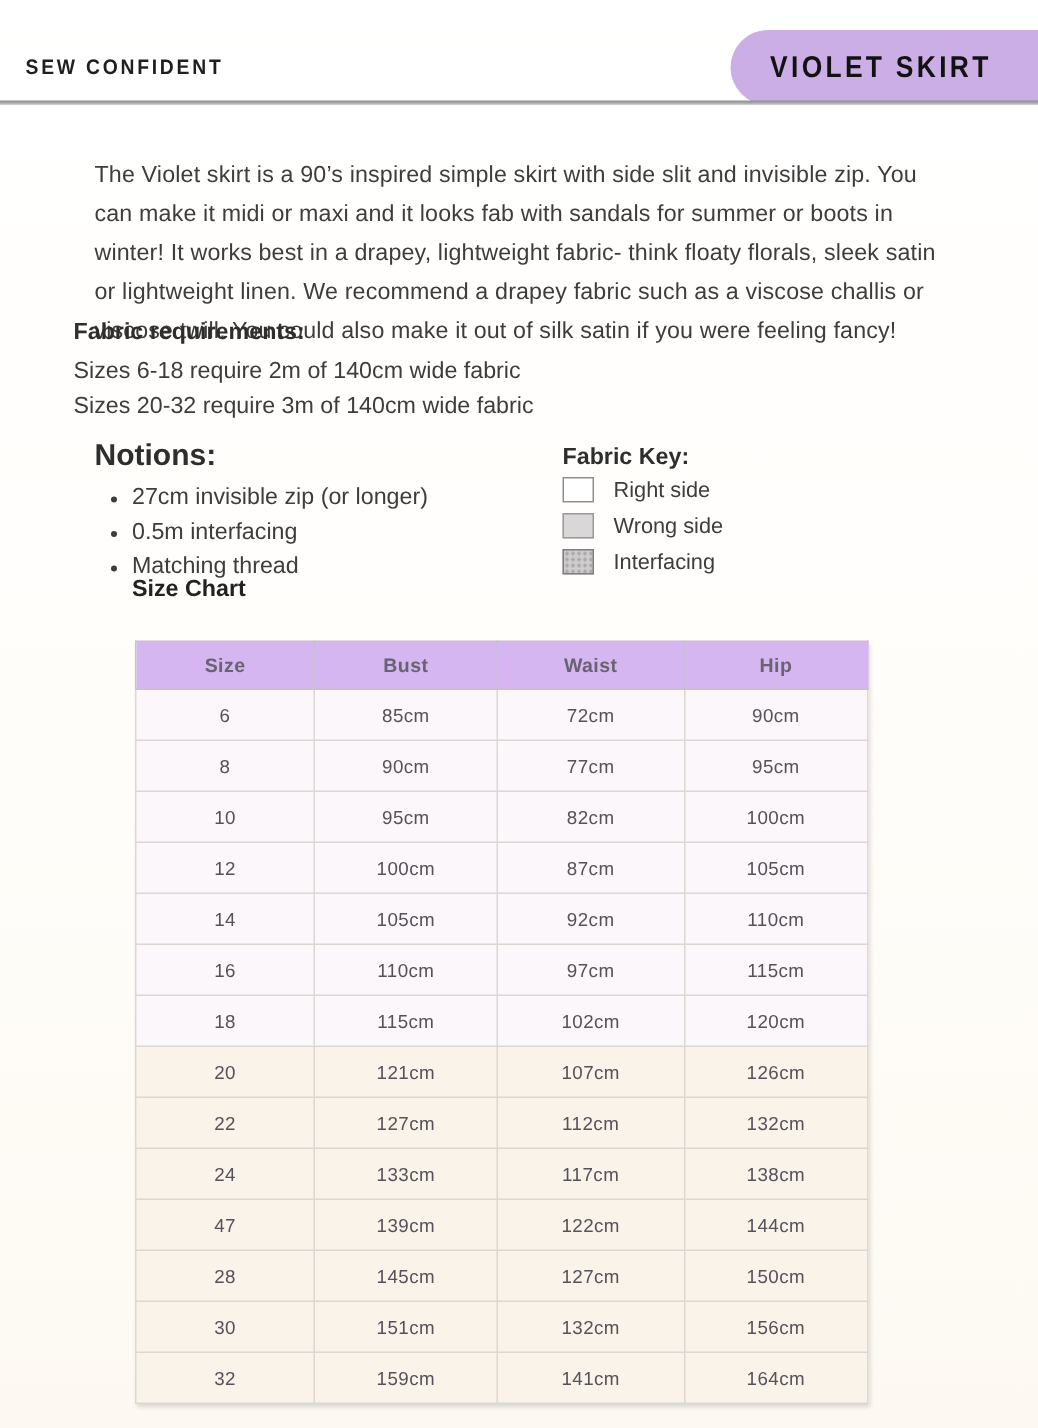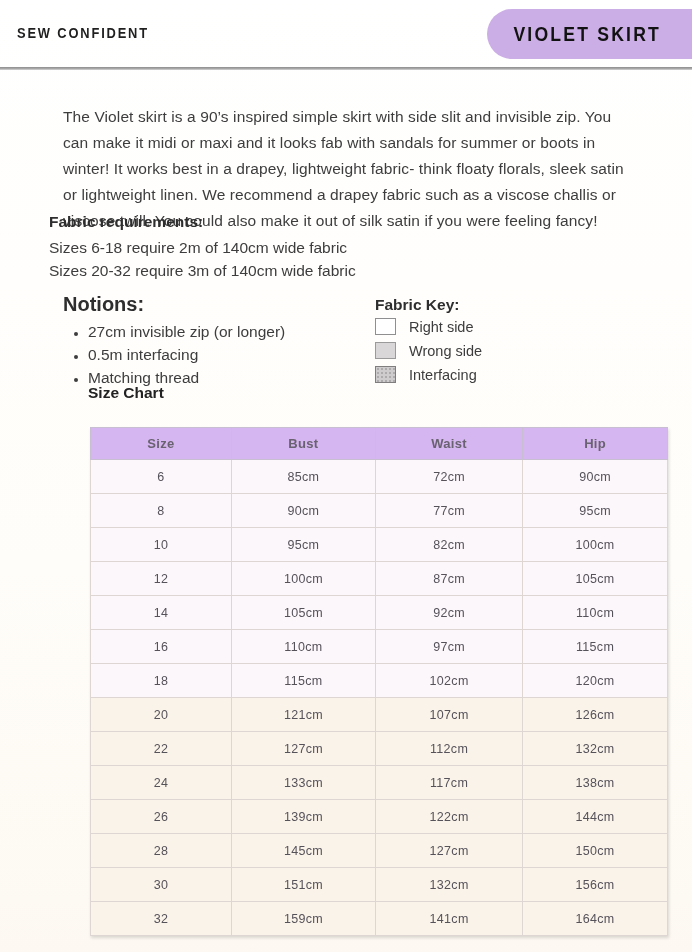--- a/index.html
+++ b/index.html
@@ -6,21 +6,21 @@
   .page{
     position:relative;
     width:692px;height:952px;
     background:linear-gradient(180deg,#ffffff 0%,#fffdf9 60%,#fdf9f2 100%);
     font-family:"Liberation Sans",sans-serif;
     color:#3b3b3b;
     overflow:hidden;
   }
 
   
-  .header{position:absolute;top:1px;left:0;width:100%;height:68px;}
+  .header{position:absolute;top:12px;left:0;width:100%;height:68px;}
   .brand{
     position:absolute;left:17px;top:24px;
     font-size:14px;font-weight:700;letter-spacing:2px;
     color:#1f1f1f;
     transform:scaleX(.92);transform-origin:left center;
     white-space:nowrap;
   }
   .pill{
     position:absolute;left:487px;top:8px;
     width:230px;height:50px;
@@ -69,21 +69,21 @@
     border:1px solid #7f7d7e;
   }
   .key-label{font-size:14.5px;color:#3d3d3d;}
 
   
   .size-chart-heading{
     position:absolute;left:88px;top:384px;margin:0;
     font-size:15.5px;font-weight:700;color:#222;text-align:right;
   }
   .size-table{
-    position:absolute;left:90px;top:427px;width:578px;
+    position:absolute;left:90px;top:427px;width:489px;
     border-collapse:collapse;
     border:1px solid #b9b4b0;
     box-shadow:1px 2px 3px rgba(0,0,0,.14);
     font-size:12.5px;
   }
   .size-table th{
     height:29px;font-size:13px;font-weight:700;color:#696270;
     letter-spacing:.3px;border:1px solid #c9bfd2;
   }
   .size-table td{
@@ -213,21 +213,21 @@
           <td>112cm</td>
           <td>132cm</td>
         </tr>
         <tr style="background: rgb(250, 243, 233);">
           <td>24</td>
           <td>133cm</td>
           <td>117cm</td>
           <td>138cm</td>
         </tr>
         <tr style="background: rgb(250, 243, 233);">
-          <td>26</td>
+          <td>47</td>
           <td>139cm</td>
           <td>122cm</td>
           <td>144cm</td>
         </tr>
         <tr style="background: rgb(250, 243, 233);">
           <td>28</td>
           <td>145cm</td>
           <td>127cm</td>
           <td>150cm</td>
         </tr>

